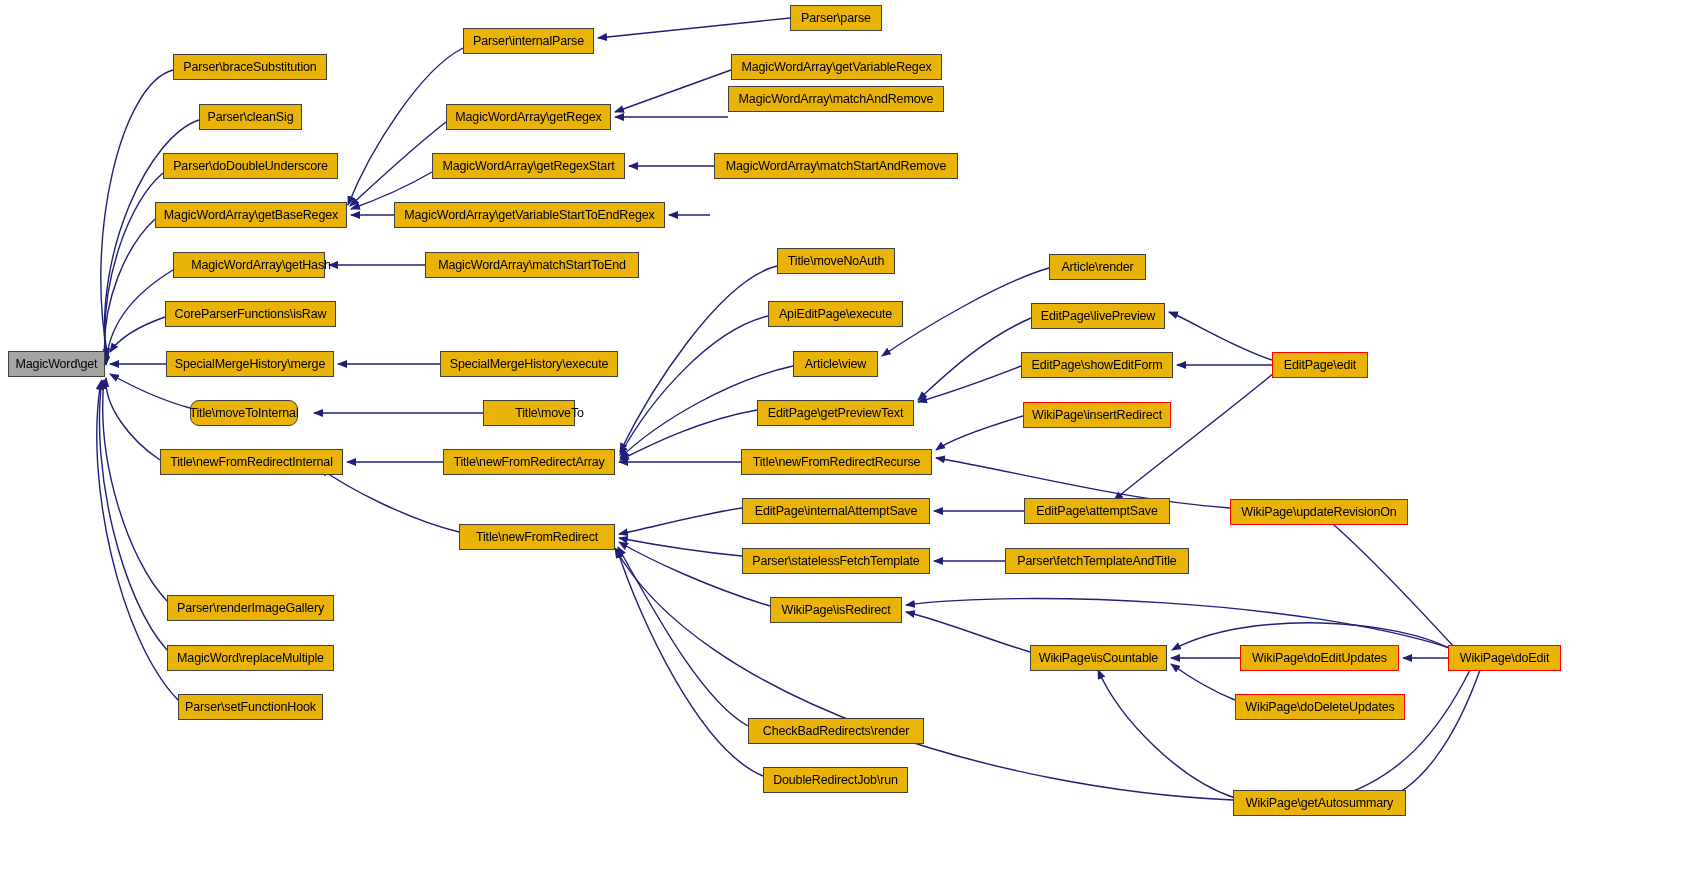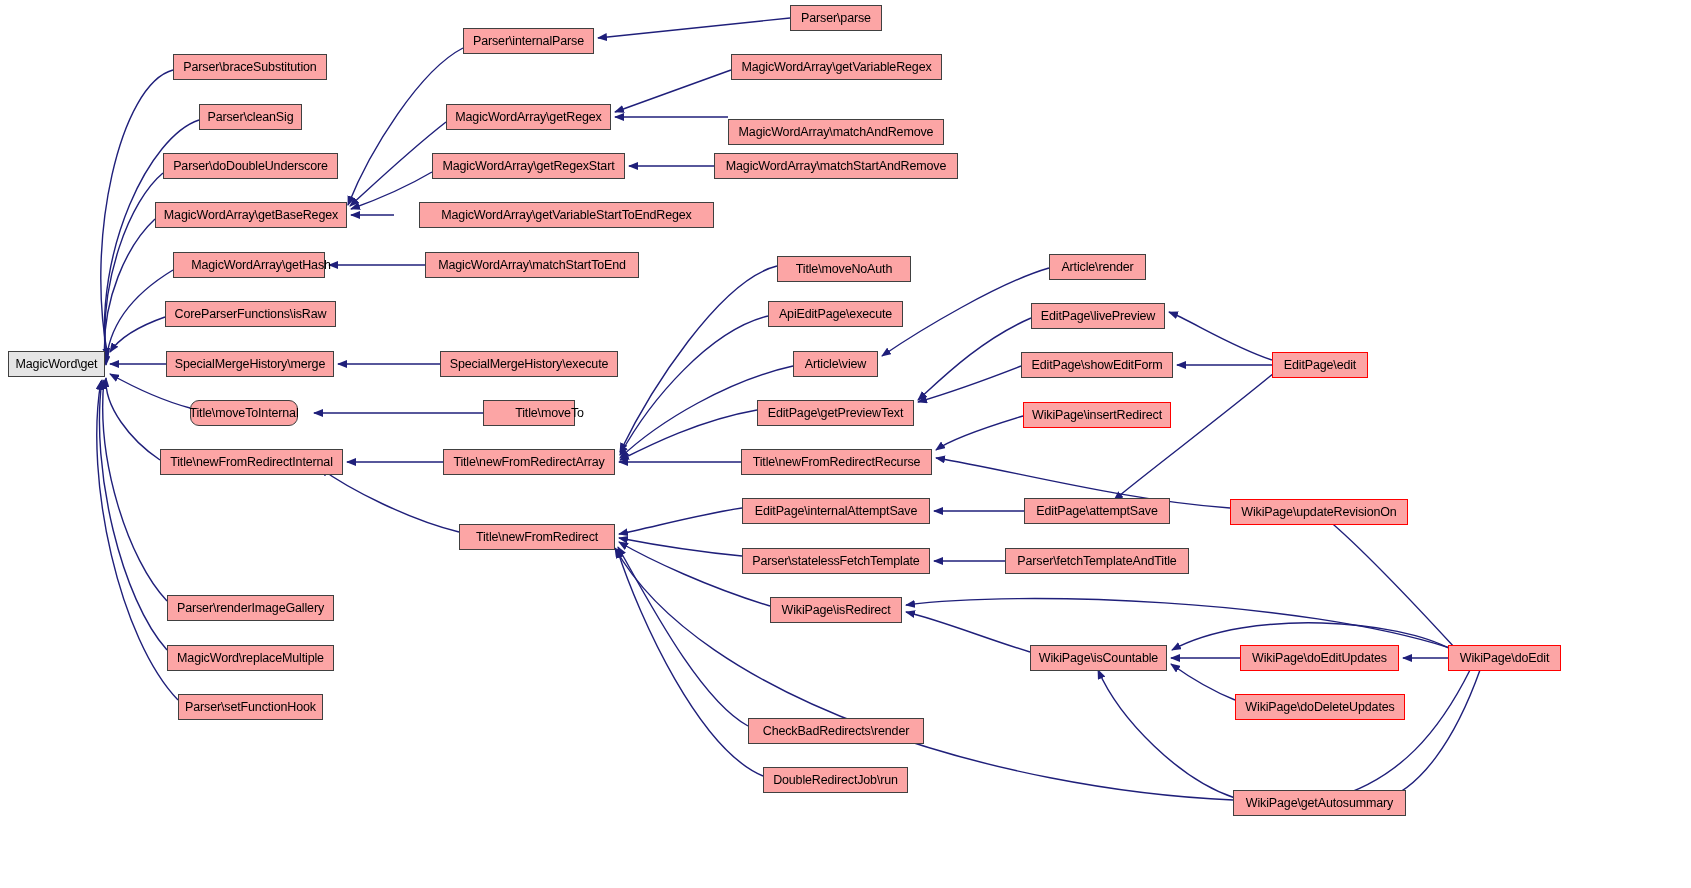--- a/index.html
+++ b/index.html
@@ -1,23 +1,23 @@
 <!DOCTYPE html>
 <html><head>
 <meta charset="utf-8">
 <style>
   html,body{margin:0;padding:0;background:#ffffff;}
   body{font-family:"Liberation Sans", sans-serif;}
   #graph{position:relative;width:1691px;height:888px;background:#ffffff;overflow:hidden;}
   #edges{position:absolute;left:0;top:0;width:1691px;height:888px;}
   .node{position:absolute;box-sizing:border-box;display:flex;align-items:center;justify-content:center;
-        background:#fca5a5;border:1px solid #404040;height:26px;font-size:12.5px;color:#000000;
+        background:#eab308;border:1px solid #404040;height:26px;font-size:12.5px;color:#000000;
         white-space:nowrap;letter-spacing:-0.15px;}
   .node.red{border-color:#ff0000;}
-  .node.root{background:#e5e5e5;border-color:#404040;}
+  .node.root{background:#a3a3a3;border-color:#404040;}
   .node .lbl{pointer-events:none;}
 </style>
 </head>
 <body>
 
 <div id="graph">
   <svg id="edges" viewBox="0 0 1691 888">
     <defs>
       <marker id="ah" markerWidth="10" markerHeight="8" refX="9" refY="4" orient="auto" markerUnits="userSpaceOnUse">
         <path d="M0,0 L10,4 L0,8 z" fill="#1f1f7a"></path>
@@ -124,21 +124,21 @@
     </div>
     <div class="node" style="left: 463px; top: 28px; width: 131px;">
       <span class="lbl">Parser\internalParse</span>
     </div>
     <div class="node" style="left: 446px; top: 104px; width: 165px;">
       <span class="lbl">MagicWordArray\getRegex</span>
     </div>
     <div class="node" style="left: 432px; top: 153px; width: 193px;">
       <span class="lbl">MagicWordArray\getRegexStart</span>
     </div>
-    <div class="node" style="left: 394px; top: 202px; width: 295px; margin-left: 25px;">
+    <div class="node" style="left: 394px; top: 202px; width: 271px;">
       <span class="lbl">MagicWordArray\getVariableStartToEndRegex</span>
     </div>
     <div class="node" style="left: 425px; top: 252px; width: 214px;">
       <span class="lbl">MagicWordArray\matchStartToEnd</span>
     </div>
     <div class="node" style="left: 440px; top: 351px; width: 178px;">
       <span class="lbl">SpecialMergeHistory\execute</span>
     </div>
     <div class="node" style="left: 483px; top: 400px; width: 92px; padding-left: 41px;">
       <span class="lbl">Title\moveTo</span>
@@ -148,27 +148,27 @@
     </div>
     <div class="node" style="left: 459px; top: 524px; width: 156px;">
       <span class="lbl">Title\newFromRedirect</span>
     </div>
     <div class="node" style="left: 790px; top: 5px; width: 92px;">
       <span class="lbl">Parser\parse</span>
     </div>
     <div class="node" style="left: 731px; top: 54px; width: 211px;">
       <span class="lbl">MagicWordArray\getVariableRegex</span>
     </div>
-    <div class="node" style="left: 728px; top: 119px; width: 216px;">
+    <div class="node" style="left: 728px; top: 86px; width: 216px;">
       <span class="lbl">MagicWordArray\matchAndRemove</span>
     </div>
     <div class="node" style="left: 714px; top: 153px; width: 244px;">
       <span class="lbl">MagicWordArray\matchStartAndRemove</span>
     </div>
-    <div class="node" style="left: 777px; top: 256px; width: 134px;">
+    <div class="node" style="left: 777px; top: 248px; width: 118px;">
       <span class="lbl">Title\moveNoAuth</span>
     </div>
     <div class="node" style="left: 768px; top: 301px; width: 135px;">
       <span class="lbl">ApiEditPage\execute</span>
     </div>
     <div class="node" style="left: 793px; top: 351px; width: 85px;">
       <span class="lbl">Article\view</span>
     </div>
     <div class="node" style="left: 757px; top: 400px; width: 157px;">
       <span class="lbl">EditPage\getPreviewText</span>

